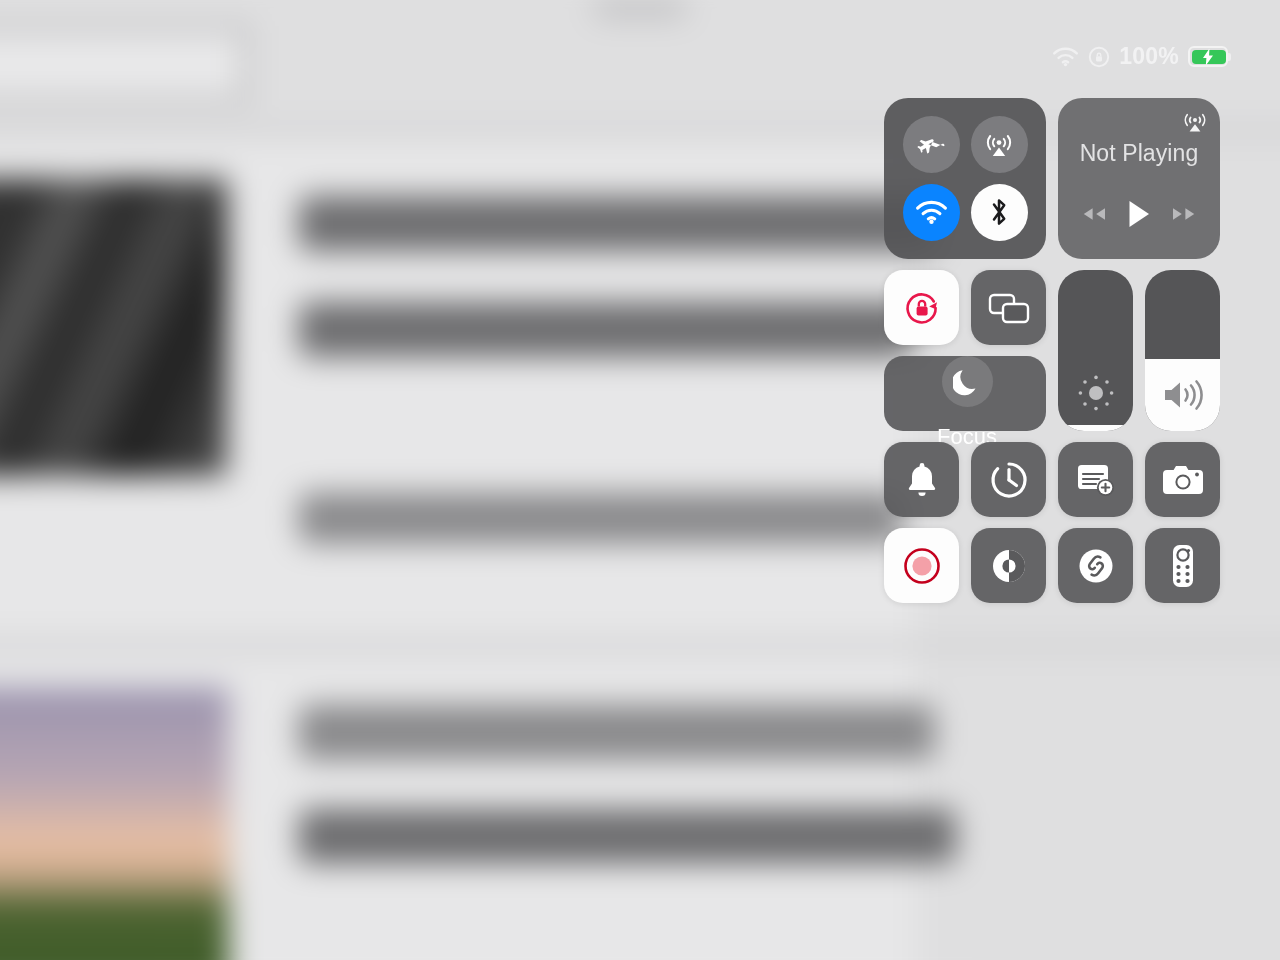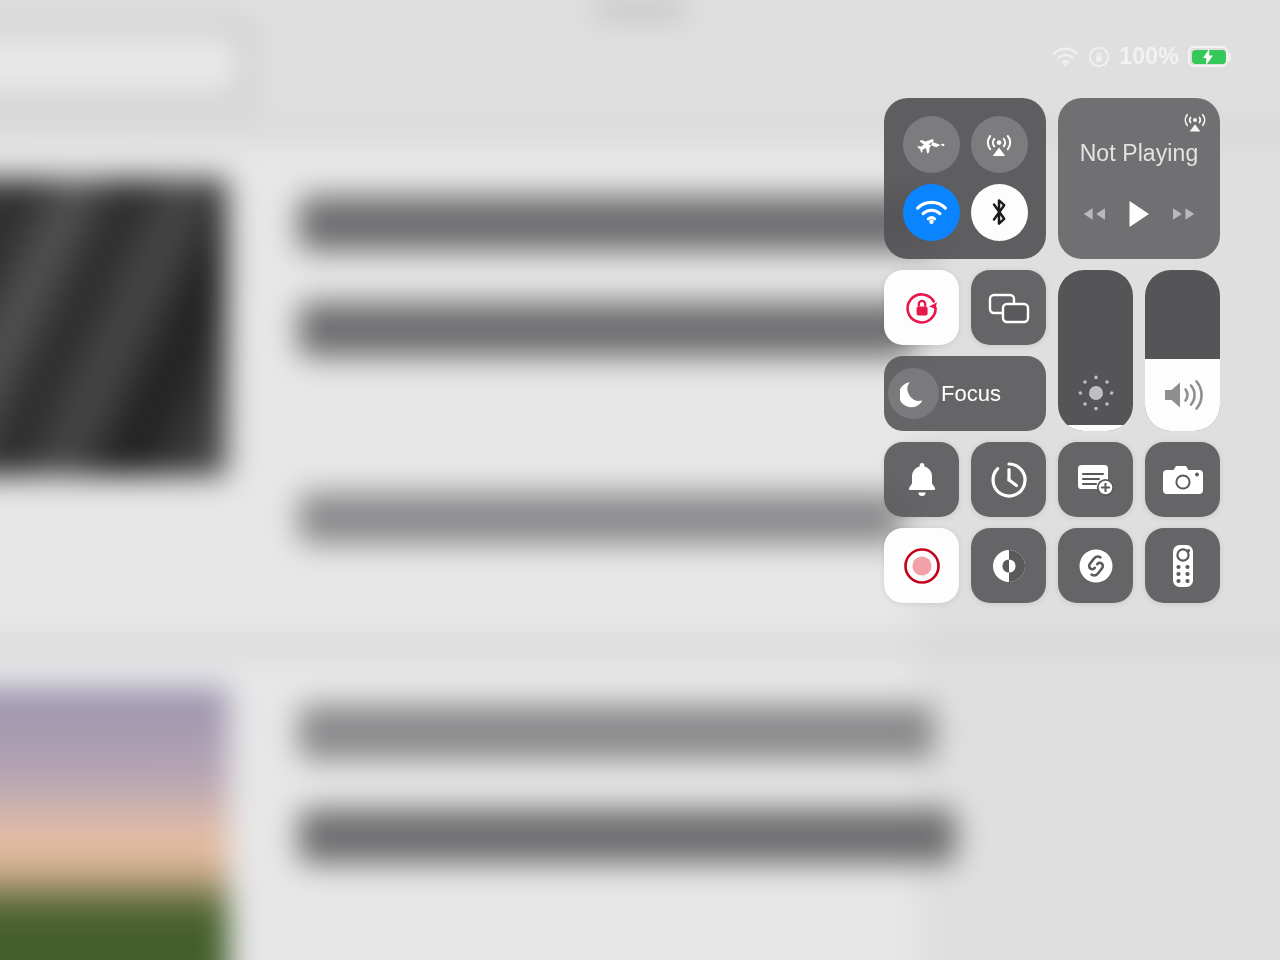--- a/index.html
+++ b/index.html
@@ -124,22 +124,23 @@
     display:flex; align-items:center; justify-content:space-between;
     width:100%; padding:0 14px; margin-top:32px;
   }
   .media-btn { display:flex; align-items:center; justify-content:center; }
 
   
   #focus-tile {
     grid-column:1 / span 2;
     border-radius:19px;
     display:flex; align-items:center;
-    padding-left:4px; gap:2px;
+    padding-left:4px; gap:17px;
     background:rgba(90,90,92,.92);
+    flex-direction:column;
   }
   #focus-circle {
     width:51px; height:51px; border-radius:50%;
     background:rgba(131,131,133,.70);
     display:flex; align-items:center; justify-content:center;
     flex:0 0 auto;
   }
   #focus-label { font-size:22px; font-weight:500; color:#fff; }
 
   

